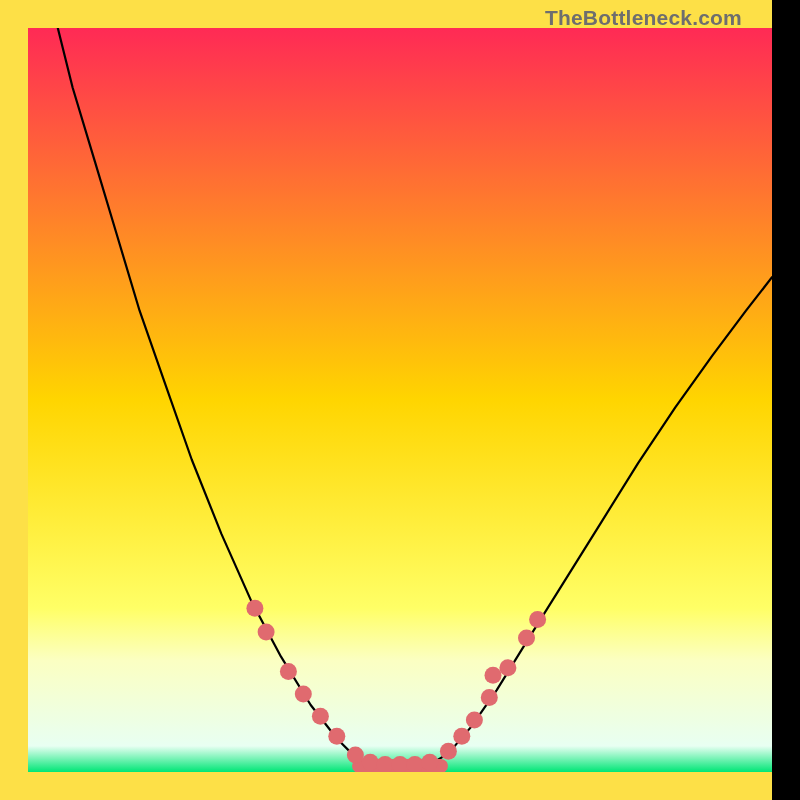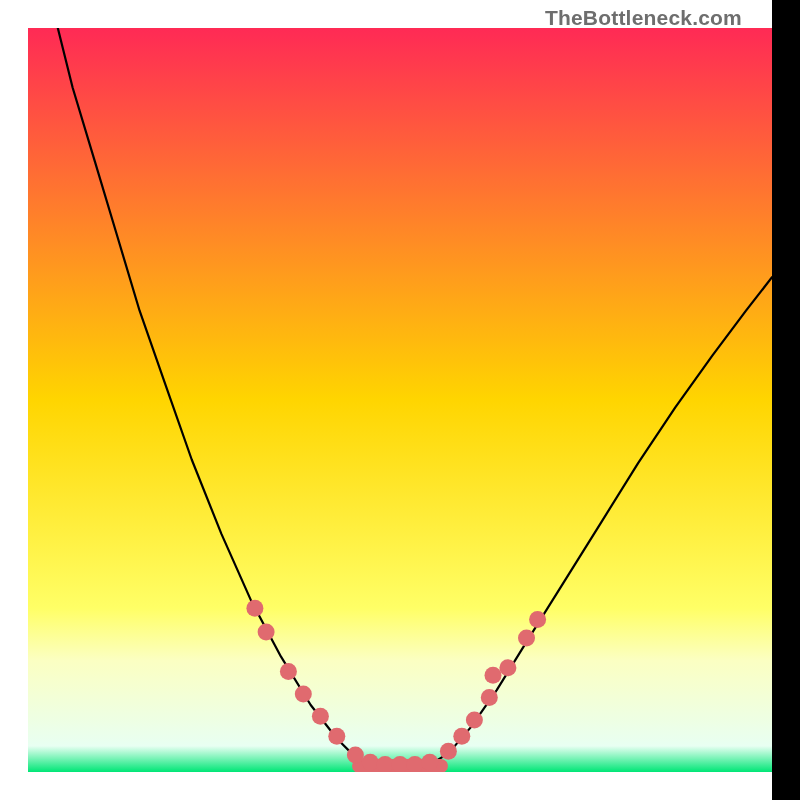--- a/index.html
+++ b/index.html
@@ -10,21 +10,21 @@
     background: #000;
     font-family: Arial, Helvetica, sans-serif;
     overflow: hidden;
   }
   .frame {
     position: absolute;
     left: 0;
     top: 0;
     width: 772px;
     height: 800px;
-    background: #ffffff;
+    background: #fde047;
   }
   .plot {
     position: absolute;
     left: 28px;
     top: 28px;
     width: 744px;
     height: 744px;
     overflow: visible;
   }
   .watermark {

